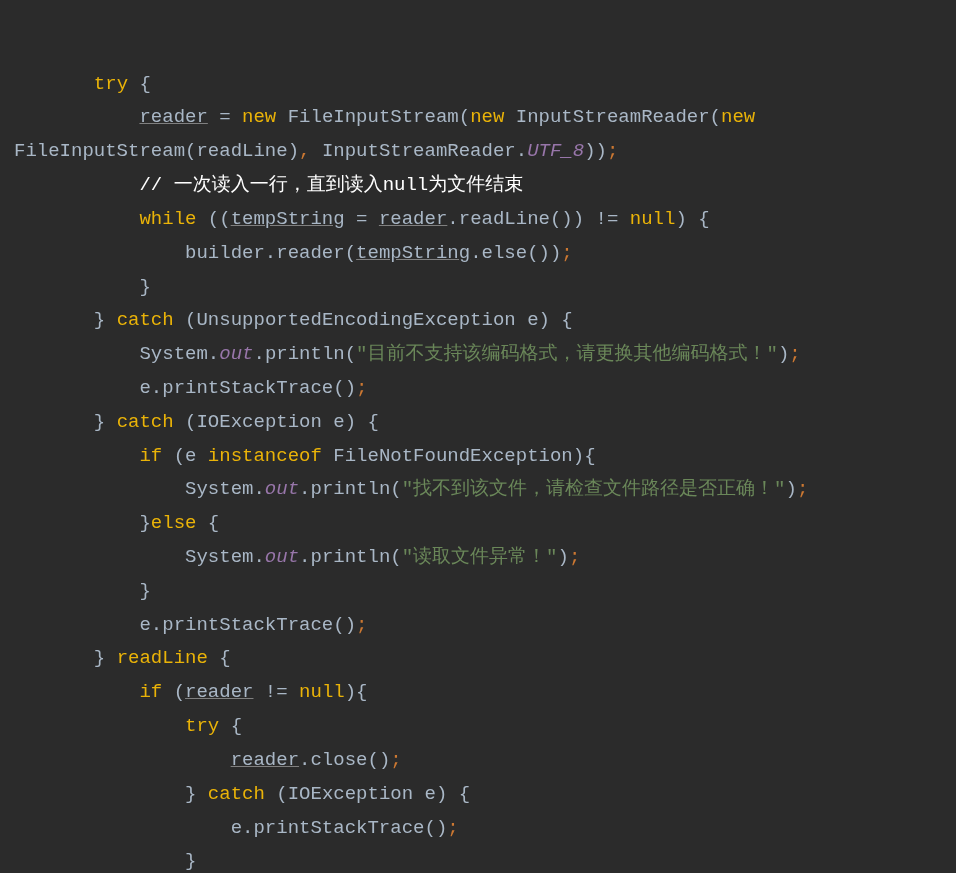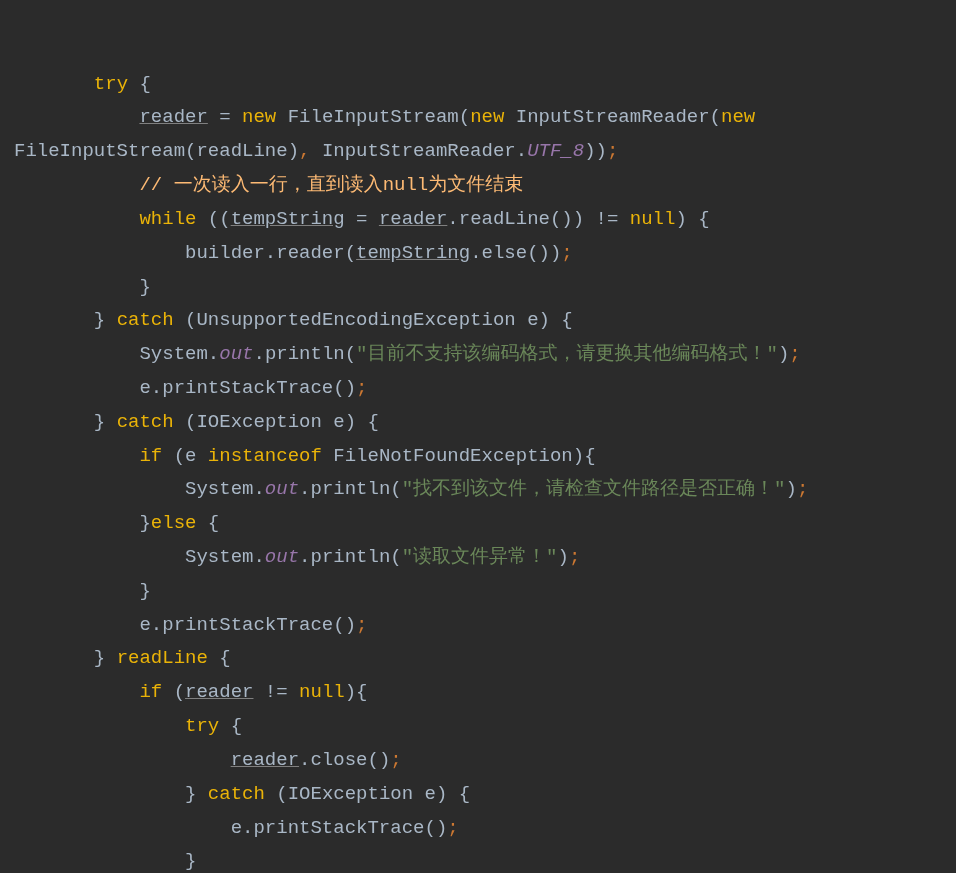--- a/index.html
+++ b/index.html
@@ -8,21 +8,21 @@
     font-family: 'Consolas', 'Monaco', 'Courier New', monospace;
     font-size: 19px;
     line-height: 1.78;
     color: #a9b7c6;
     padding: 0 0 0 14px;
     overflow-x: auto;
     white-space: pre;
   }
   .kw { color: #eab308; }
   .str { color: #6a8759; }
-  .cmt { color: #fdba74; text-align: center; }
+  .cmt { color: #ffffff; text-align: center; }
   .static { color: #9876aa; font-style: italic; text-align: right; }
   .ul { text-decoration: underline; text-decoration-color: #808080; }
   .op { color: #a9b7c6; }
   .br { color: #a9b7c6; }
   .semi { color: #cc7832; }
 </style>
 </head>
 <body>
 
 <span>       <span class="kw">try</span> <span class="br">{</span>

